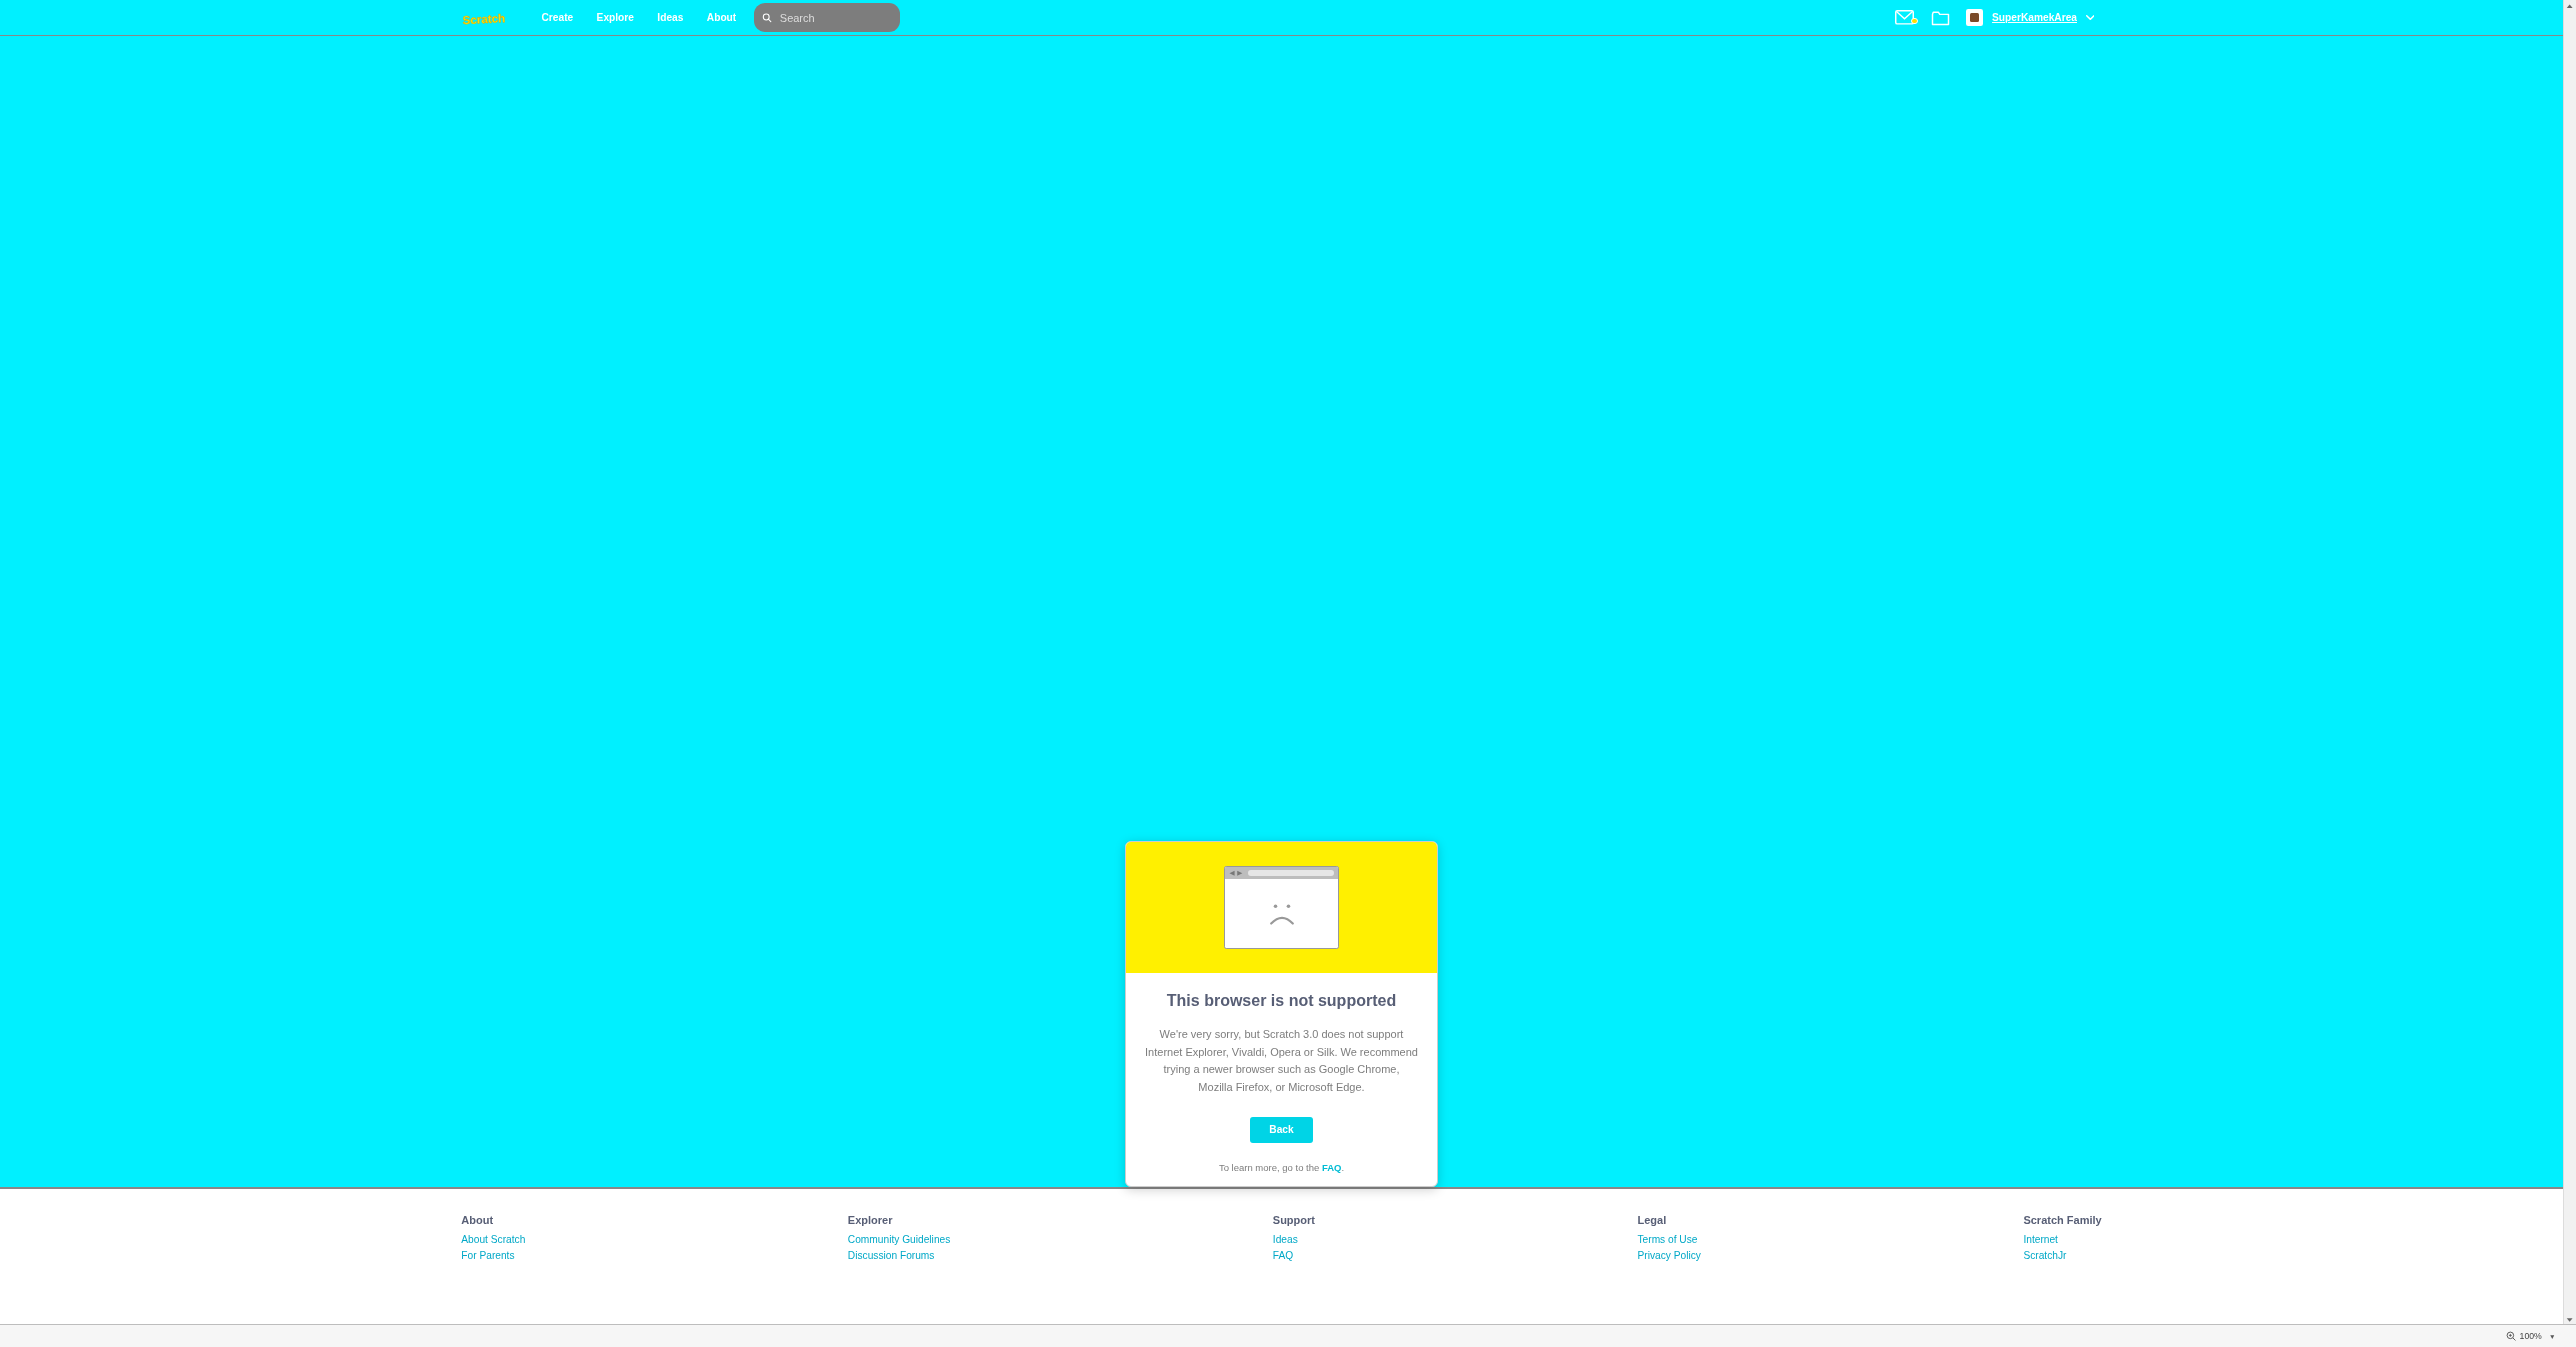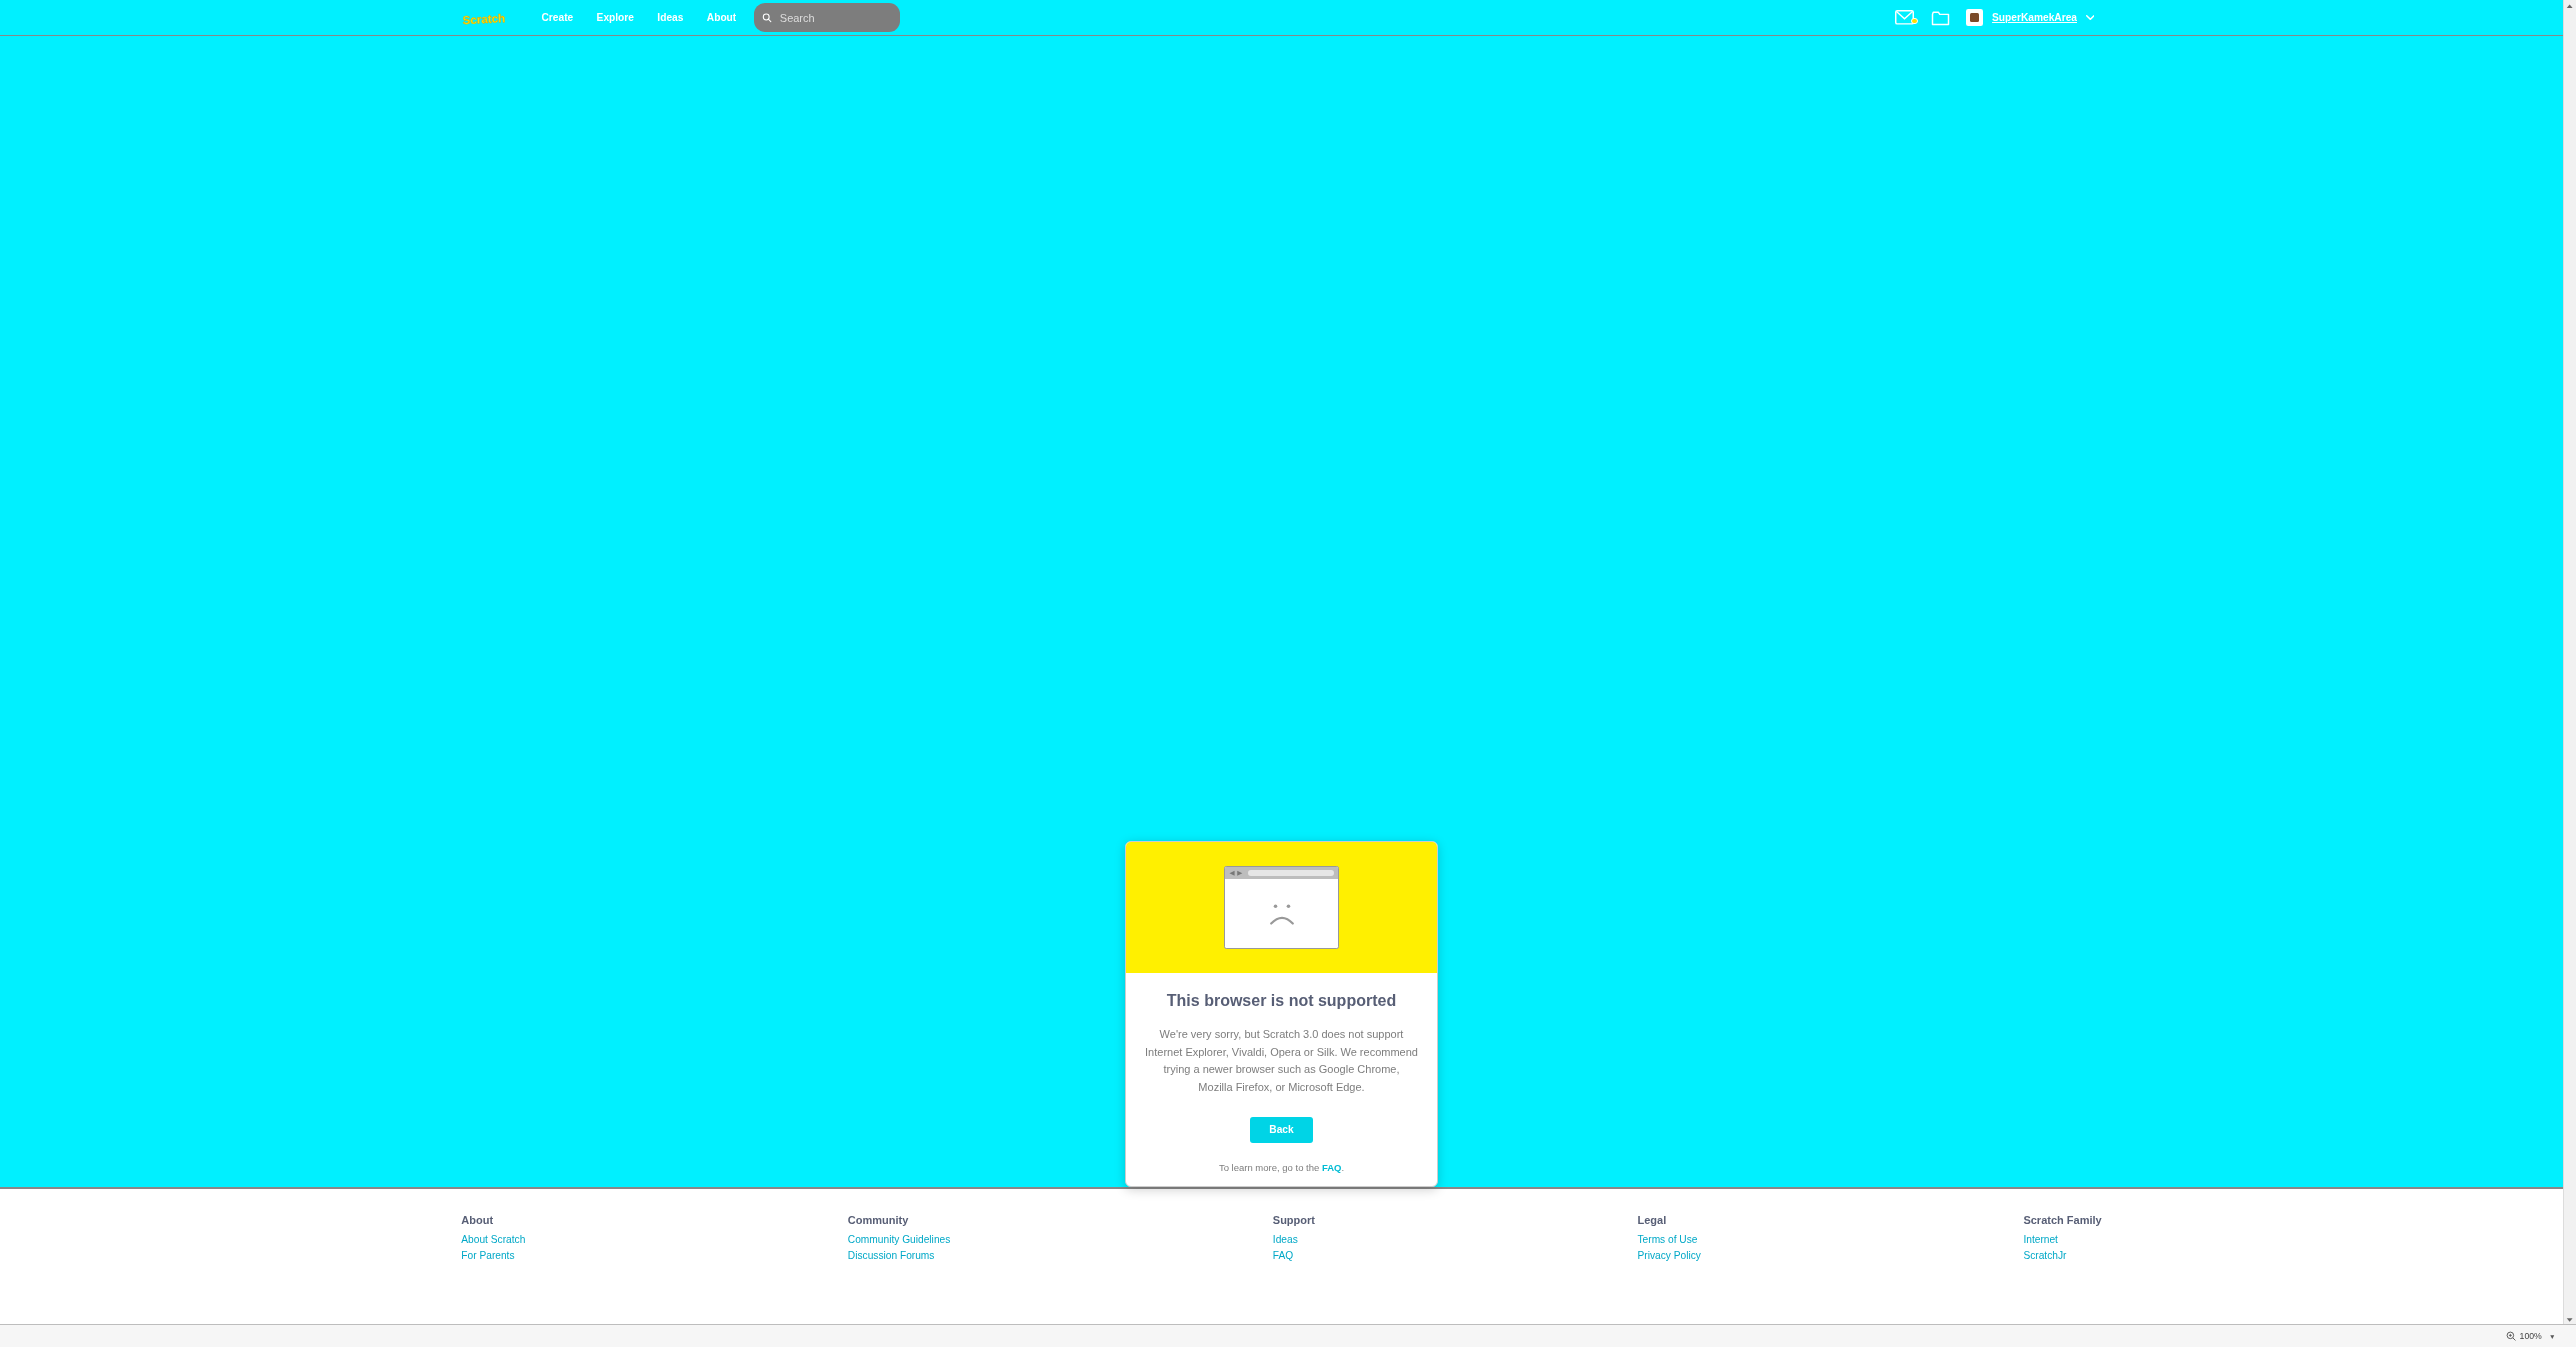--- a/index.html
+++ b/index.html
@@ -312,21 +312,21 @@
       </div>
     </div>
 
     <div class="footer">
       <div class="foot-col">
         <h4>About</h4>
         <a>About Scratch</a>
         <a>For Parents</a>
       </div>
       <div class="foot-col">
-        <h4>Community</h4>
+        <h4>Explorer</h4>
         <a>Community Guidelines</a>
         <a>Discussion Forums</a>
       </div>
       <div class="foot-col">
         <h4>Support</h4>
         <a>Ideas</a>
         <a>FAQ</a>
       </div>
       <div class="foot-col">
         <h4>Legal</h4>

